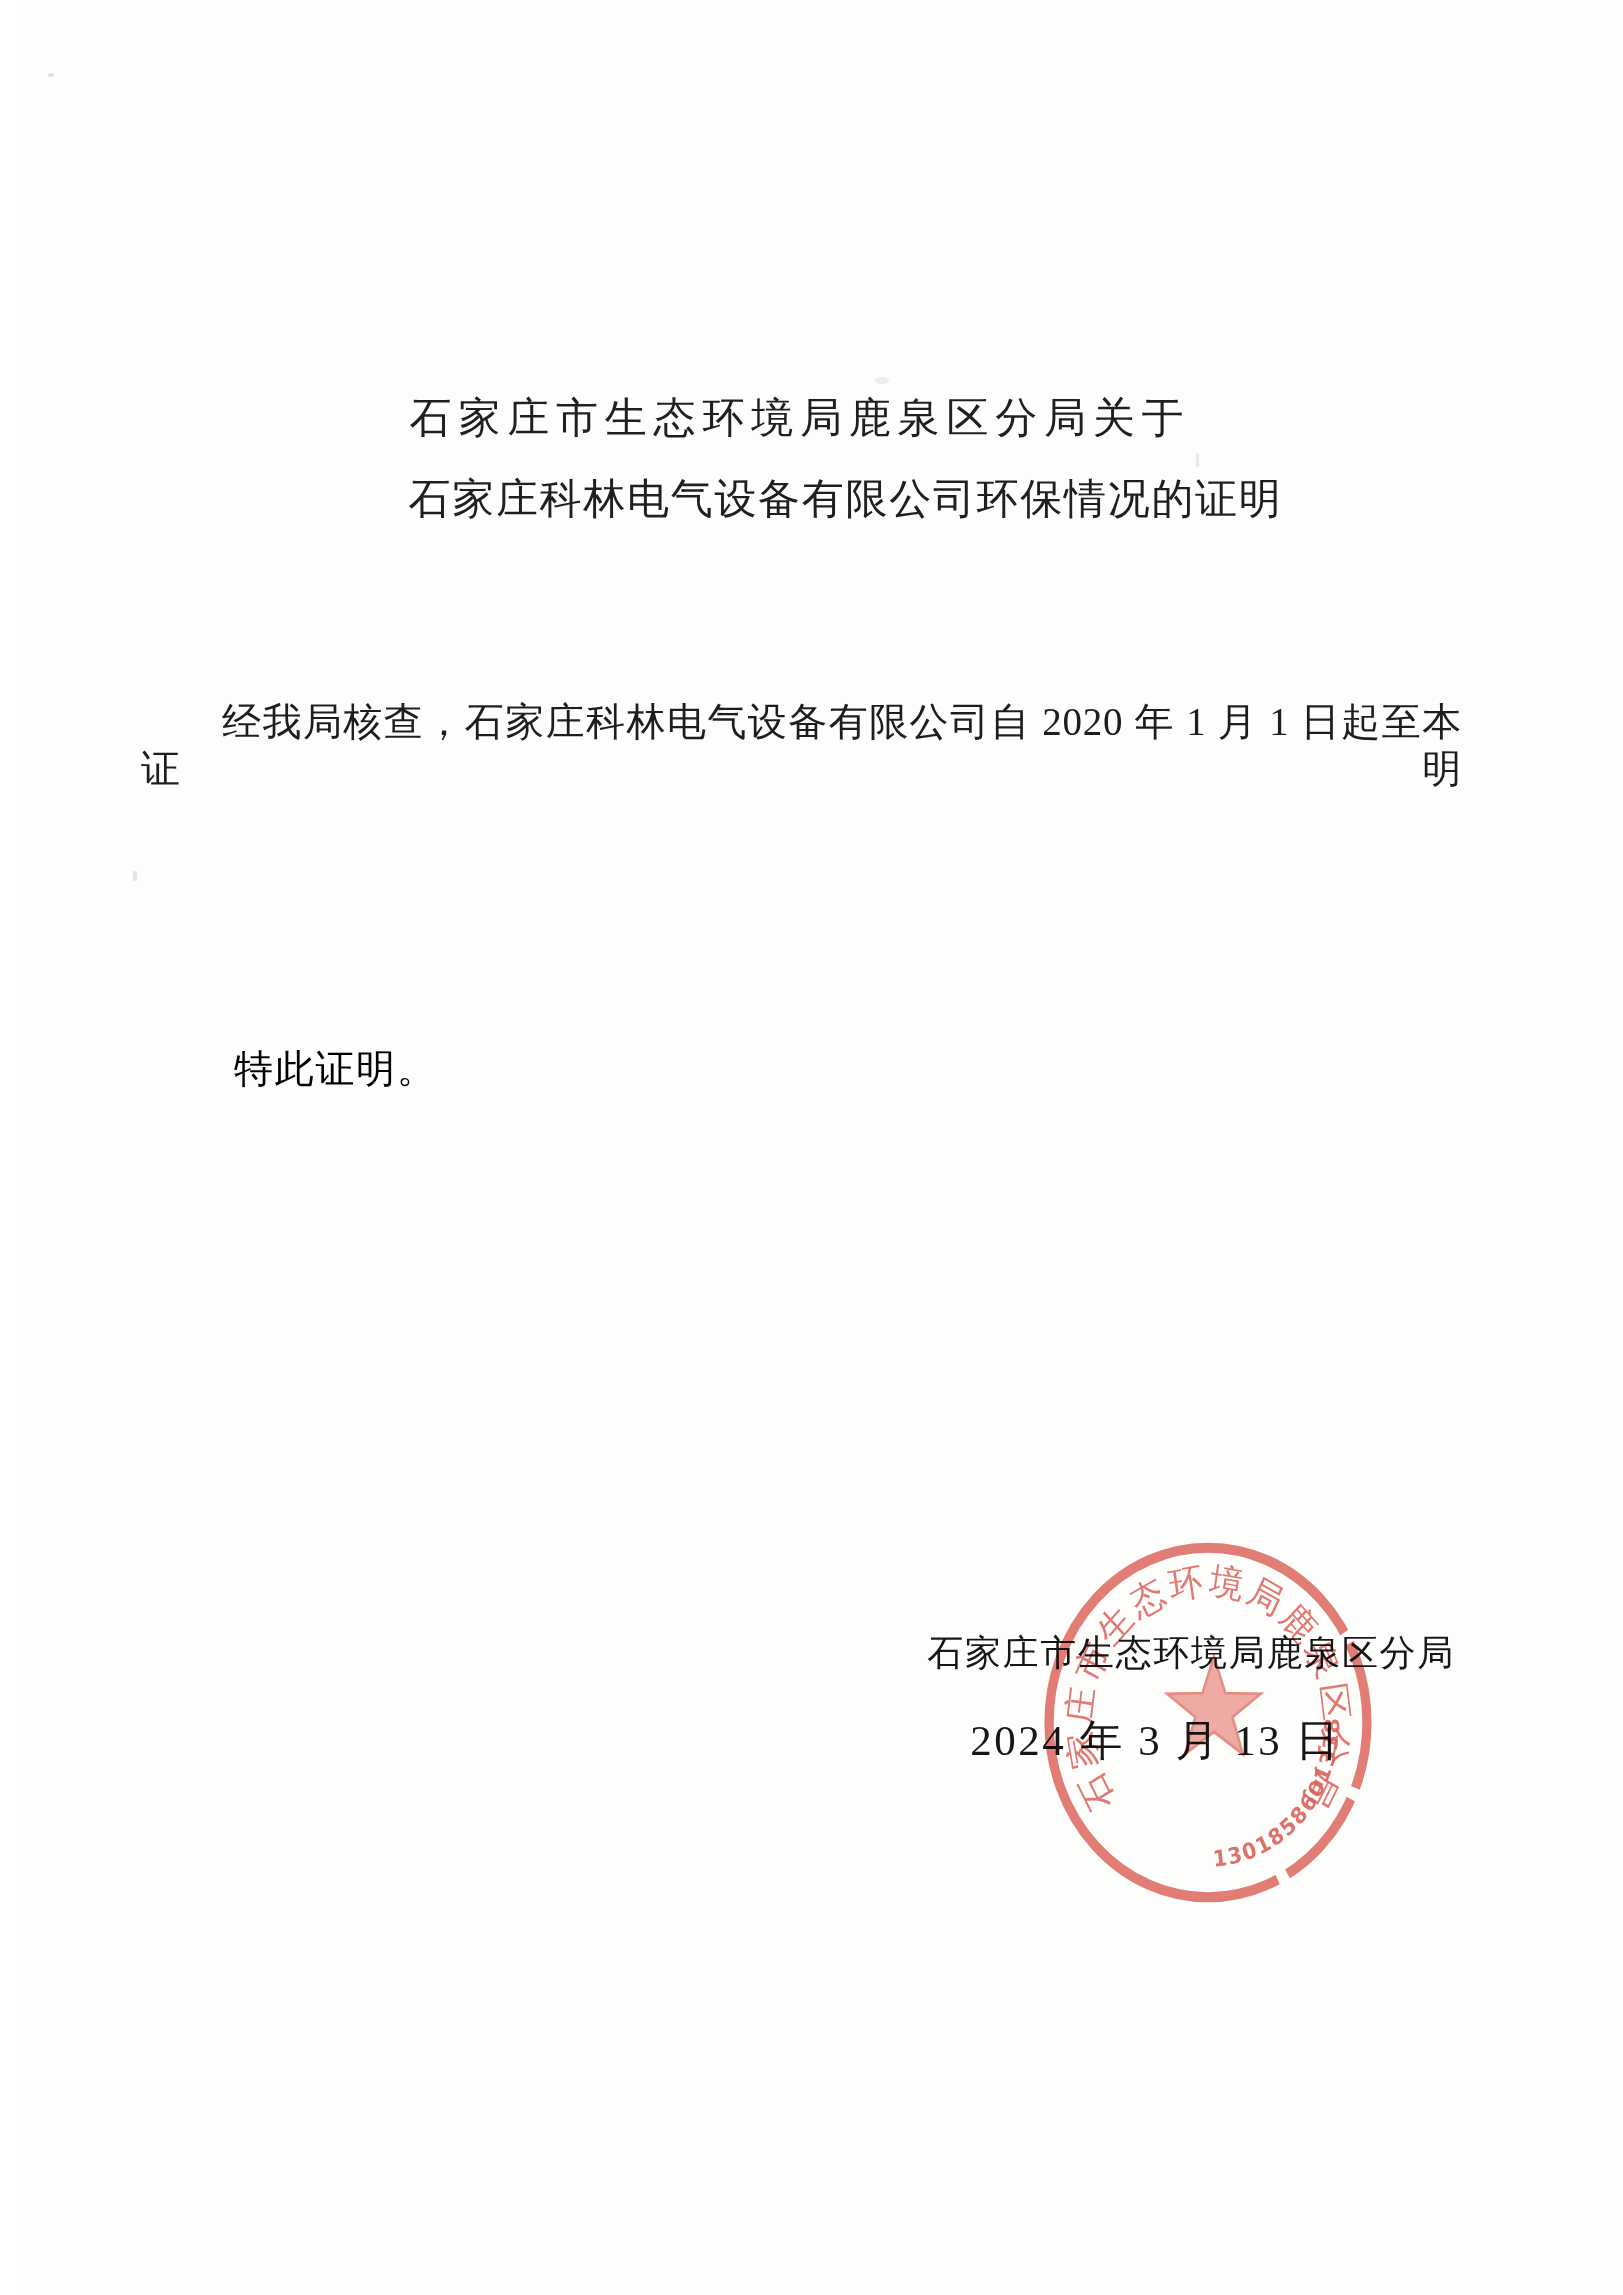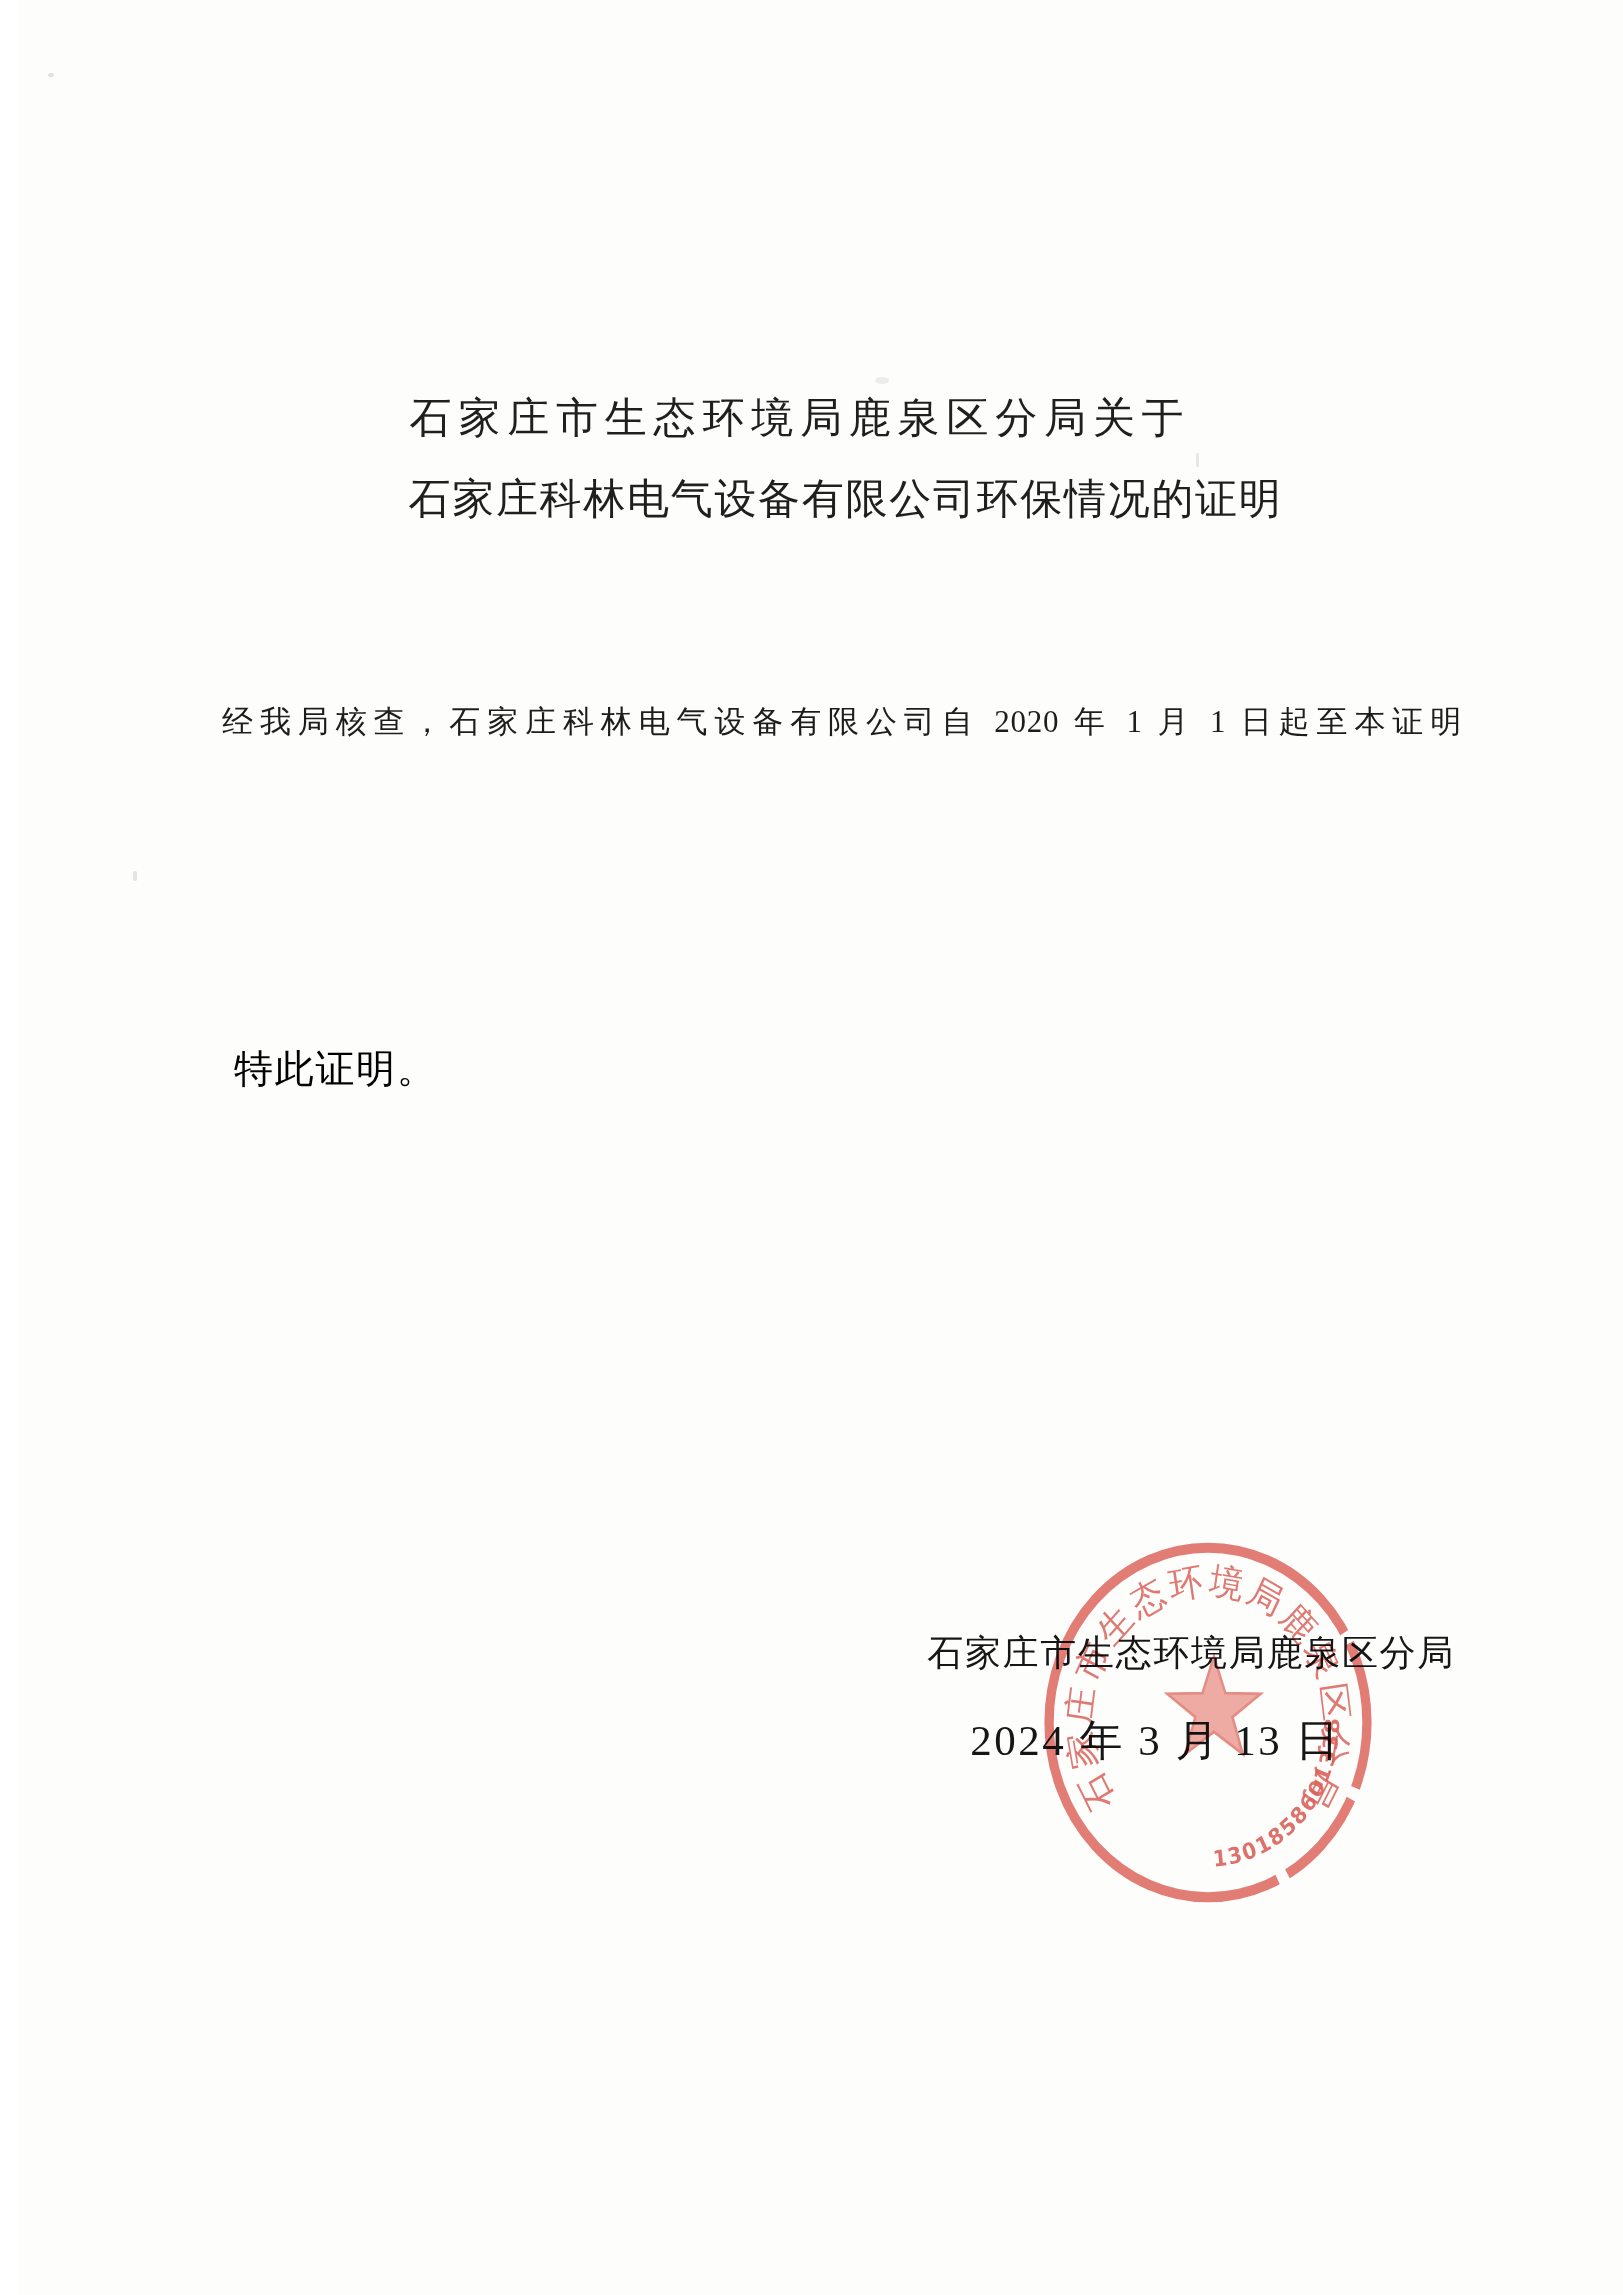--- a/index.html
+++ b/index.html
@@ -20,21 +20,21 @@
     text-align:center;
     color:#1f1f1f;
     font-size:42px;
     line-height:1.15;
     white-space:nowrap;
   }
   #title1{top:394px;width:1564px;letter-spacing:6.8px;}
   #title2{top:475px;width:1559px;letter-spacing:1.7px;margin-left:48px;}
   .body-line{
     left:123px;width:1321px;
-    font-size:31px;line-height:47px;
+    font-size:39px;line-height:47px;
     color:#1d1d1d;
     letter-spacing:0.8px;
   }
   .body-line.fill{text-align:justify;text-align-last:justify;}
   #bodyline1{top:698px;text-indent:81px;}
   #bodyline2{top:781px;}
   #bodyline3{top:864px;}
   #closing{
     left:216px;top:1045px;
     font-size:39px;line-height:47px;color:#000000;letter-spacing:1.7px;

